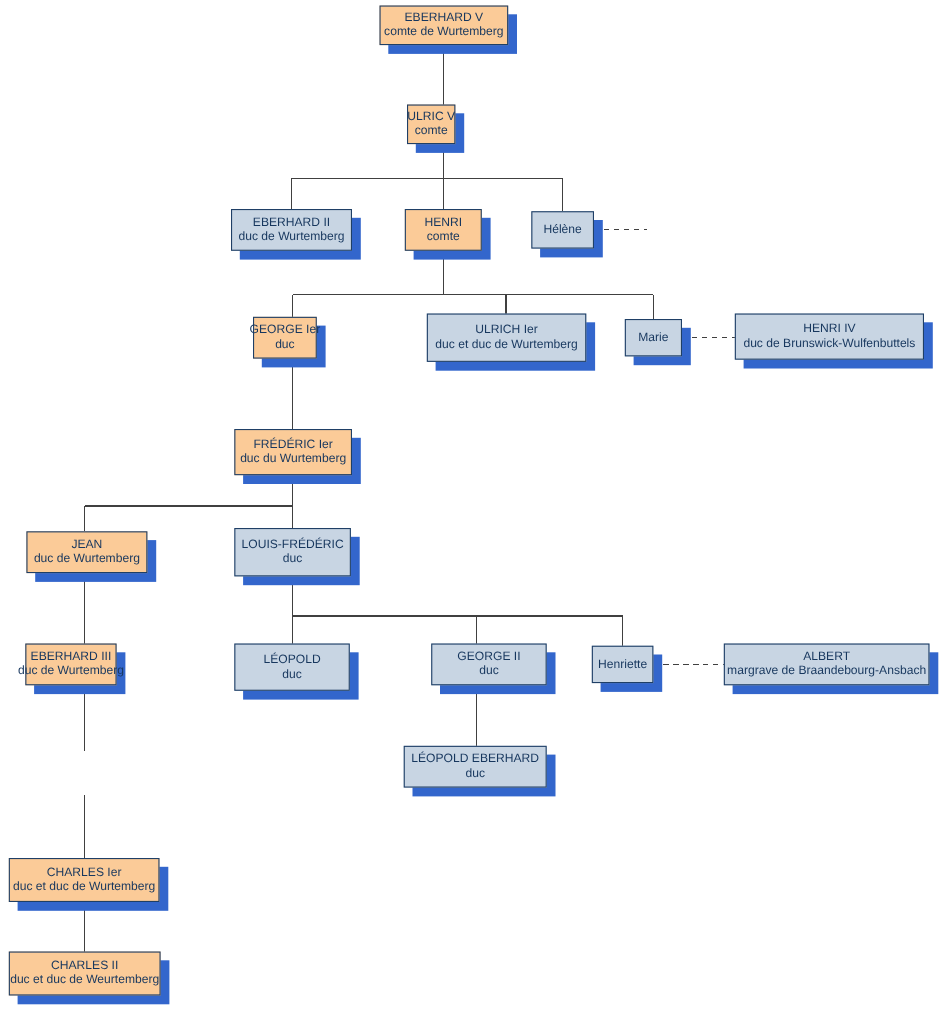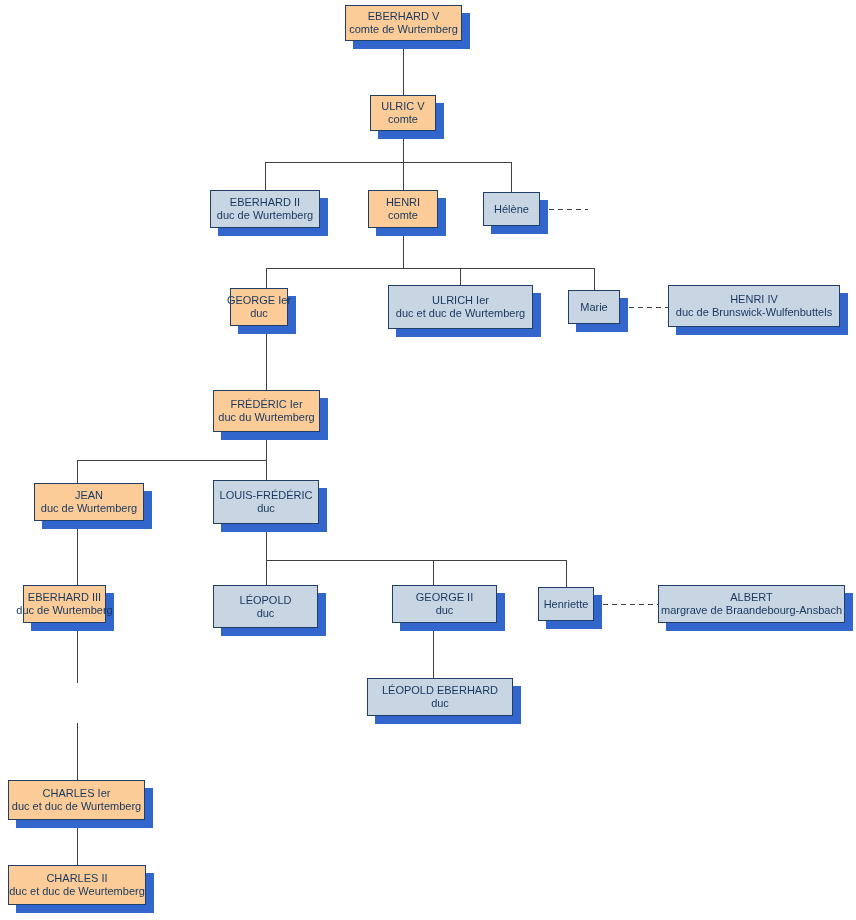--- a/index.html
+++ b/index.html
@@ -83,21 +83,21 @@
     <line class="dashed" x1="540" y1="209" x2="588" y2="209"></line>
     <line class="dashed" x1="620" y1="307" x2="668" y2="307"></line>
     <line class="dashed" x1="594" y1="604" x2="658" y2="604"></line>
   </svg>
 
   <div class="node primary" style="left:345px;top:5px;width:117px;height:36px">
     <div class="name">EBERHARD V</div>
     <div class="sub">comte de Wurtemberg</div>
   </div>
 
-  <div class="node primary" style="left:370px;top:95px;width:66px;height:36px">
+  <div class="node primary" style="left:370px;top:95px;width:44px;height:36px">
     <div class="name">ULRIC V</div>
     <div class="sub">comte</div>
   </div>
 
   <div class="node secondary" style="left:210px;top:190px;width:110px;height:38px">
     <div class="name">EBERHARD II</div>
     <div class="sub">duc de Wurtemberg</div>
   </div>
 
   <div class="node primary" style="left:368px;top:190px;width:70px;height:38px">
@@ -127,21 +127,21 @@
   <div class="node secondary" style="left:668px;top:285px;width:172px;height:42px">
     <div class="name">HENRI IV</div>
     <div class="sub">duc de Brunswick-Wulfenbuttels</div>
   </div>
 
   <div class="node primary" style="left:213px;top:390px;width:107px;height:42px">
     <div class="name">FRÉDÉRIC Ier</div>
     <div class="sub">duc du Wurtemberg</div>
   </div>
 
-  <div class="node primary" style="left:34px;top:483px;width:110px;height:38px">
+  <div class="node primary" style="left:24px;top:483px;width:110px;height:38px">
     <div class="name">JEAN</div>
     <div class="sub">duc de Wurtemberg</div>
   </div>
 
   <div class="node secondary" style="left:213px;top:480px;width:106px;height:44px">
     <div class="name">LOUIS-FRÉDÉRIC</div>
     <div class="sub">duc</div>
   </div>
 
   <div class="node primary" style="left:23px;top:585px;width:83px;height:38px">
@@ -162,21 +162,21 @@
   <div class="node secondary" style="left:538px;top:587px;width:56px;height:34px">
     <div class="name">Henriette</div>
   </div>
 
   <div class="node secondary" style="left:658px;top:585px;width:187px;height:38px">
     <div class="name">ALBERT</div>
     <div class="sub">margrave de Braandebourg-Ansbach</div>
   </div>
 
 
-  <div class="node secondary" style="left:367px;top:678px;width:146px;height:38px">
+  <div class="node secondary" style="left:367px;top:678px;width:130px;height:38px">
     <div class="name">LÉOPOLD EBERHARD</div>
     <div class="sub">duc</div>
   </div>
 
   <div class="node primary" style="left:8px;top:780px;width:137px;height:40px">
     <div class="name">CHARLES Ier</div>
     <div class="sub">duc et duc de Wurtemberg</div>
   </div>
 
   <div class="node primary" style="left:8px;top:865px;width:138px;height:40px">

